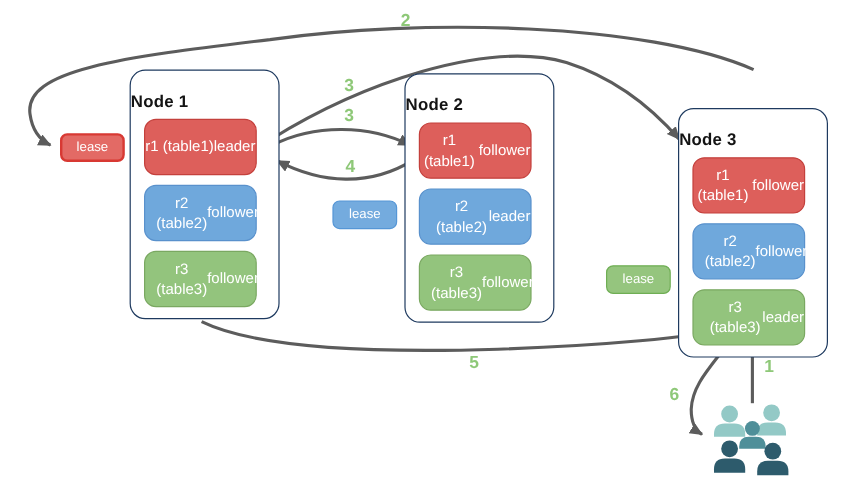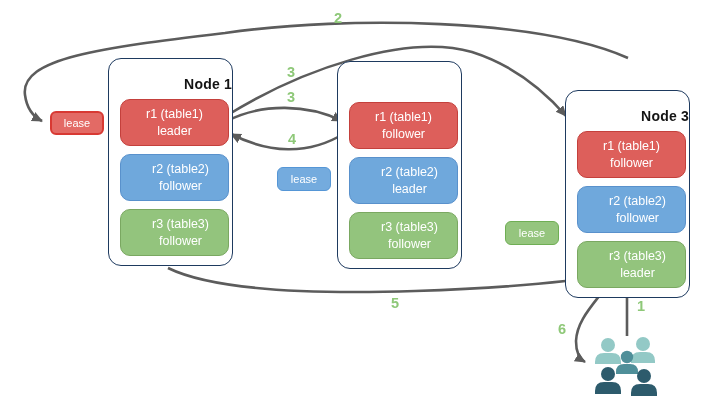--- a/index.html
+++ b/index.html
@@ -6,26 +6,26 @@
   .canvas{
     position:relative;width:704px;height:405px;background:#ffffff;
     font-family:"Liberation Sans","DejaVu Sans",sans-serif;overflow:hidden;
   }
   .arrow-layer{position:absolute;left:0;top:0;width:704px;height:405px;}
   .node{
     position:absolute;width:125px;height:208px;background:#ffffff;
     border:1.5px solid #1e3a5f;border-radius:13px;box-sizing:border-box;
   }
   .node-title{
-    position:absolute;top:17px;left:0;width:100%;text-align:right;
+    position:absolute;top:17px;left:0;width:100%;text-align:left;
     font-weight:bold;font-size:14px;color:#141414;letter-spacing:0.2px;
   }
   .replica{
-    position:absolute;left:11px;width:109px;height:47px;border-radius:10px;
-    color:#ffffff;display:flex;flex-direction:column;align-items:center;justify-content:center;
+    position:absolute;left:11px;width:94px;height:47px;border-radius:10px;
+    color:#ffffff;display:flex;align-items:center;justify-content:center;
     font-size:12.5px;line-height:1.3;text-align:center;box-sizing:border-box;
   }
   .replica.red{background:#dd5f5b;border:1px solid #c4403c;}
   .replica.blue{background:#6fa8dc;border:1px solid #5991cc;}
   .replica.green{background:#93c47d;border:1px solid #7aa861;padding-left:12px;}
   .r-top{top:40px;} .r-mid{top:95px;padding-left:12px;} .r-bot{top:150px;}
   .lease{
     position:absolute;width:54px;height:24px;border-radius:6px;box-sizing:border-box;
     color:#ffffff;font-size:11px;display:flex;align-items:center;justify-content:center;
   }
@@ -70,20 +70,21 @@
       <span>r2 (table2)</span>
       <span>follower</span>
     </div>
     <div class="replica green r-bot">
       <span>r3 (table3)</span>
       <span>follower</span>
     </div>
   </div>
 
   <div class="node" style="left:337px;top:61px;">
+    <div class="node-title">Node 2</div>
     <div class="replica red r-top">
       <span>r1 (table1)</span>
       <span>follower</span>
     </div>
     <div class="replica blue r-mid">
       <span>r2 (table2)</span>
       <span>leader</span>
     </div>
     <div class="replica green r-bot">
       <span>r3 (table3)</span>

